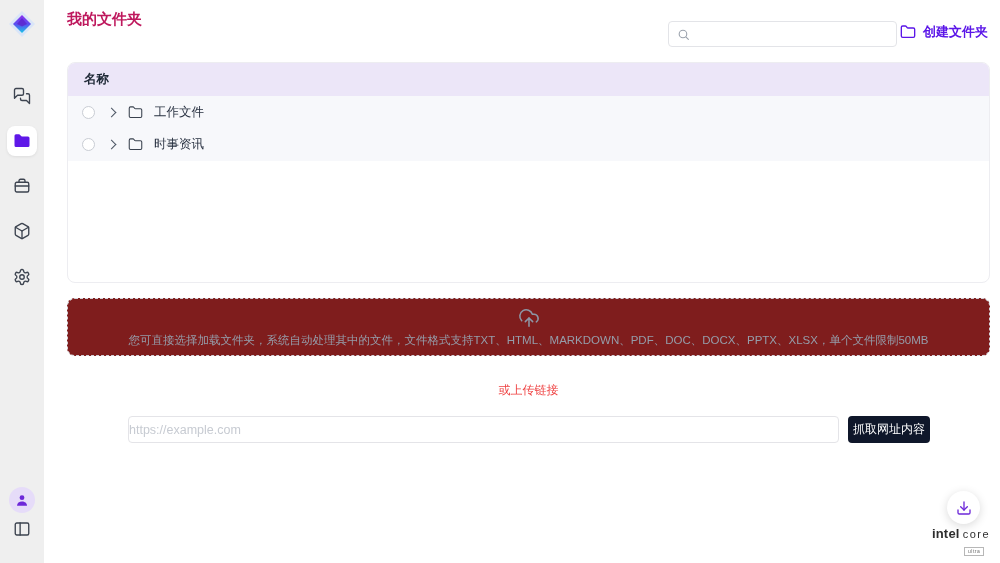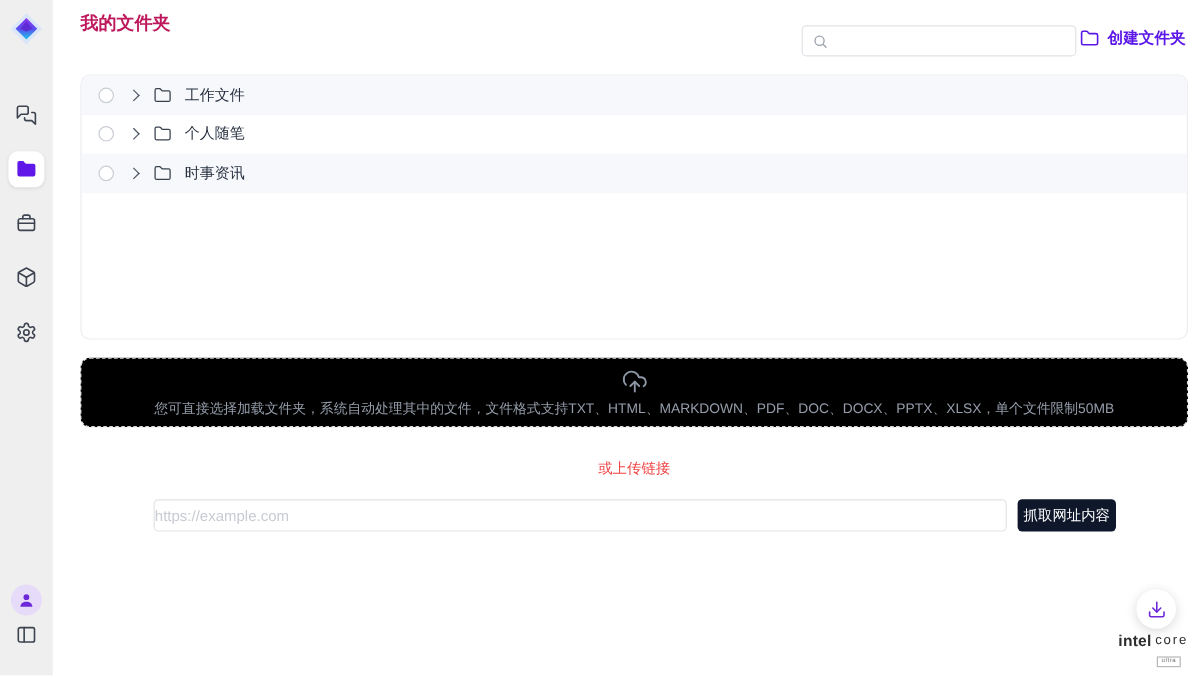--- a/index.html
+++ b/index.html
@@ -37,21 +37,21 @@
     font-size:12.5px; font-weight:bold; color:#1f2937; }
   .row { height:32.5px; display:flex; align-items:center; padding-left:14px; gap:11px; cursor:pointer; }
   .row.alt { background:#f7f8fb; }
   .row-check { width:13px; height:13px; border:1px solid #c9cdd4; border-radius:50%; background:#fff; flex:none; cursor:pointer; }
   .chev { width:7px; height:7px; border-right:1.6px solid #4b5563; border-bottom:1.6px solid #4b5563; flex:none; margin:0 2px; }
   .chev.right { transform:rotate(-45deg); }
   .chev.down  { transform:rotate(45deg); margin-top:-3px; }
   .row svg { width:15px; height:15px; stroke:#39414e; fill:none; stroke-width:1.7; stroke-linejoin:round; flex:none; }
   .row .label { font-size:12.5px; color:#273040; }
   
-  .dropzone { position:absolute; left:67px; top:298px; width:923px; height:58px; background:#000000;
+  .dropzone { position:absolute; left:67px; top:298px; width:923px; height:58px; background:#7f1d1d;
     border:1px dashed #d5d5db; border-radius:8px; display:flex; flex-direction:column;
     align-items:center; justify-content:center; gap:4px; cursor:pointer; }
   .dropzone svg { width:22px; height:22px; stroke:#8d96a5; fill:none; stroke-width:1.7; stroke-linecap:round; stroke-linejoin:round; }
   .dropzone .hint { font-size:11.5px; color:#959daa; }
   .or-link { position:absolute; left:67px; top:382px; width:923px; text-align:center; font-size:12px; color:#ef4444; }
   .url-row { position:absolute; left:128px; top:416px; width:802px; height:27px; display:flex; gap:9px; }
   .url-input { flex:1; border:1px solid #e4e4e8; border-radius:4px; padding:0 0; font-size:12.5px;
     color:#374151; outline:none; background:#fff; }
   .url-input::placeholder { color:#c7cbd2; }
   .fetch-btn { width:82px; border:none; border-radius:4px; color:#fff; font-size:12px; cursor:pointer;
@@ -144,39 +144,32 @@
 </div>
 
 <button class="create-folder">
   <svg viewBox="0 0 24 24" stroke="#5b16e8">
     <path d="M20 20a2 2 0 0 0 2-2V8a2 2 0 0 0-2-2h-7.9a2 2 0 0 1-1.69-.9L9.6 3.9A2 2 0 0 0 7.93 3H4a2 2 0 0 0-2 2v13a2 2 0 0 0 2 2Z"></path>
   </svg>
   <span style="color:#5b16e8">创建文件夹</span>
 </button>
 
 <div class="panel">
+  <div class="panel-header">名称</div>
   <div>
 
   <div class="row alt">
     <span class="row-check"></span>
     <span class="chev right"></span>
     <svg viewBox="0 0 24 24">
       <path d="M20 20a2 2 0 0 0 2-2V8a2 2 0 0 0-2-2h-7.9a2 2 0 0 1-1.69-.9L9.6 3.9A2 2 0 0 0 7.93 3H4a2 2 0 0 0-2 2v13a2 2 0 0 0 2 2Z"></path>
     </svg>
     <span class="label">工作文件</span>
   </div>
 
-  <div class="row">
-    <span class="row-check"></span>
-    <span class="chev right"></span>
-    <svg viewBox="0 0 24 24">
-      <path d="M20 20a2 2 0 0 0 2-2V8a2 2 0 0 0-2-2h-7.9a2 2 0 0 1-1.69-.9L9.6 3.9A2 2 0 0 0 7.93 3H4a2 2 0 0 0-2 2v13a2 2 0 0 0 2 2Z"></path>
-    </svg>
-    <span class="label">个人随笔</span>
-  </div>
 
   <div class="row alt">
     <span class="row-check"></span>
     <span class="chev right"></span>
     <svg viewBox="0 0 24 24">
       <path d="M20 20a2 2 0 0 0 2-2V8a2 2 0 0 0-2-2h-7.9a2 2 0 0 1-1.69-.9L9.6 3.9A2 2 0 0 0 7.93 3H4a2 2 0 0 0-2 2v13a2 2 0 0 0 2 2Z"></path>
     </svg>
     <span class="label">时事资讯</span>
   </div>
 </div>

